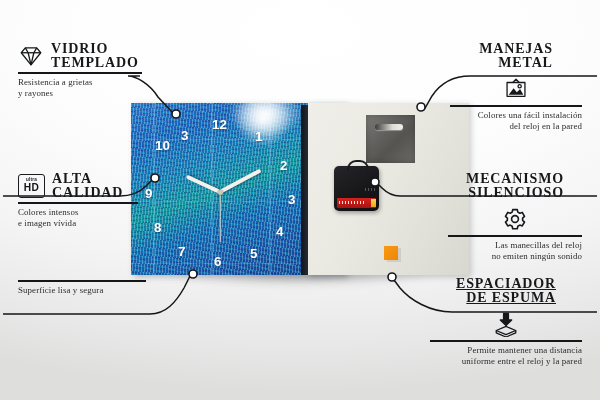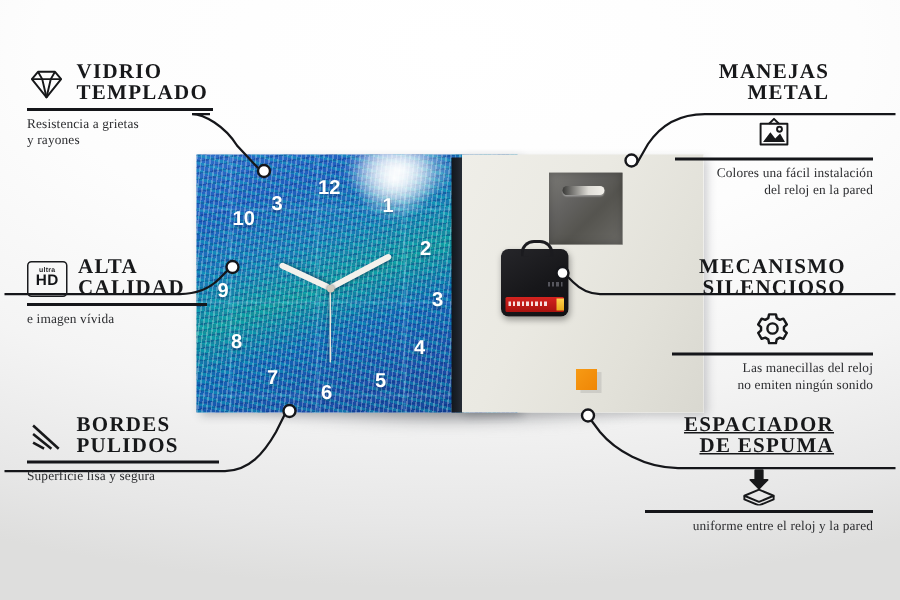--- a/index.html
+++ b/index.html
@@ -227,38 +227,26 @@
       <div class="hdbox">
         <span class="u">ultra</span>
         <span class="h">HD</span>
       </div>
       <div class="ttl">
         <div>ALTA CALIDAD</div>
       </div>
     </div>
     <div class="rule"></div>
     <div class="sub">
+      <div>Colores intensos</div>
       <div>e imagen vívida</div>
     </div>
   </div>
 
   <div class="feat left" style="left:18px;top:277px;width:128px;">
-    <div class="head">
-      <svg class="ico" viewBox="0 0 32 32">
-        <g stroke="#17181a" stroke-width="2.1" stroke-linecap="butt">
-          <path d="M5,7 L26,26"></path>
-            <path d="M5,14 L20,26"></path>
-            <path d="M5,21 L14,26"></path>
-        </g>
-      </svg>
-      <div class="ttl">
-        <div>BORDES</div>
-        <div>PULIDOS</div>
-      </div>
-    </div>
     <div class="rule"></div>
     <div class="sub">
       <div>Superficie lisa y segura</div>
       <div></div>
     </div>
   </div>
 
   <div class="feat right" style="left:450px;top:42px;width:132px;">
     <div class="head">
       <div class="ttl" style="flex:1 1 auto;">
@@ -310,17 +298,18 @@
       <svg class="ico" viewBox="0 0 32 32">
         <g fill="none" stroke="#17181a" stroke-width="1.6" stroke-linejoin="round">
           <path d="M13,3 h6 v8 h4 l-7,7 -7,-7 h4 Z" fill="#17181a"></path>
           <path d="M16,19 L28,24 L16,29 L4,24 Z"></path>
           <path d="M4,24 v3 l12,5 12,-5 v-3"></path>
         </g>
       </svg>
     </div>
     <div class="rule"></div>
     <div class="sub">
+      <div>Permite mantener una distancia</div>
       <div>uniforme entre el reloj y la pared</div>
     </div>
   </div>
 
 </div>
 
 </body></html>

